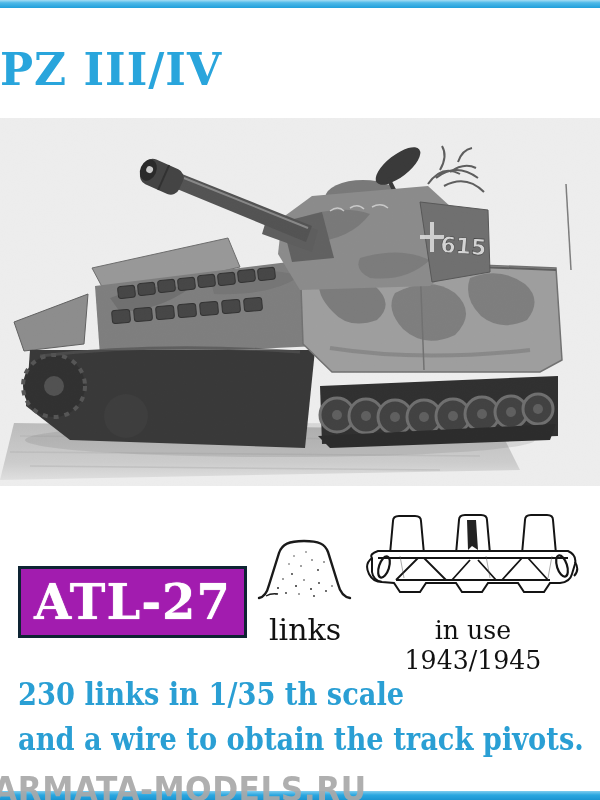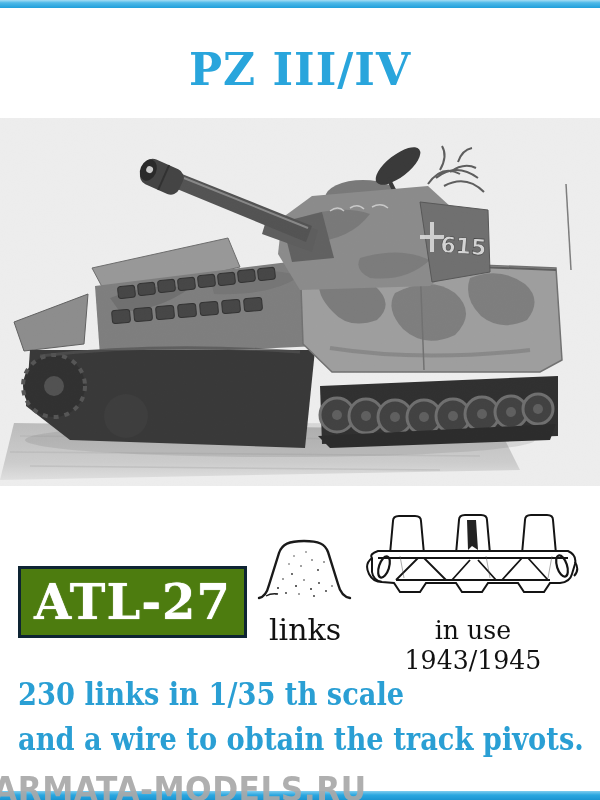--- a/index.html
+++ b/index.html
@@ -9,30 +9,30 @@
   }
   .accent-bar-top{
     position:absolute;top:0;left:0;width:600px;height:8px;z-index:3;
     background:linear-gradient(to bottom,#a5ddf4 0%,#4eb9e8 35%,#209fdb 100%);
   }
   .accent-bar-bottom{
     position:absolute;bottom:0;left:0;width:600px;height:9px;z-index:3;
     background:linear-gradient(to bottom,#7fcdef 0%,#2aa7e0 45%,#1b95d2 100%);
   }
   .page-title{
-    position:absolute;top:44px;left:0;width:600px;text-align:center;z-index:2;
+    position:absolute;top:44px;left:0;width:600px;z-index:2;
     font-family:"DejaVu Serif","Liberation Serif",serif;font-weight:bold;
     font-size:44px;color:#29a5dc;letter-spacing:1px;
   }
   .photo-wrap{
     position:absolute;top:118px;left:0;width:600px;height:370px;z-index:1;
   }
   .code-box{
     position:absolute;left:18px;top:566px;width:223px;height:66px;z-index:2;
-    background:#4d7c0f;border:3px solid #0e2433;
+    background:#a21caf;border:3px solid #0e2433;
     display:flex;align-items:center;justify-content:center;
   }
   .code-box span{
     font-family:"DejaVu Serif","Liberation Serif",serif;font-weight:bold;
     font-size:48px;color:#ffffff;letter-spacing:1px;line-height:1;
     text-shadow:0 0 1px #ffffff;
   }
   .fig{position:absolute;z-index:2;}
   .fig-horn{left:256px;top:536px;width:98px;height:68px;}
   .fig-inuse{left:366px;top:512px;width:214px;height:94px;}

